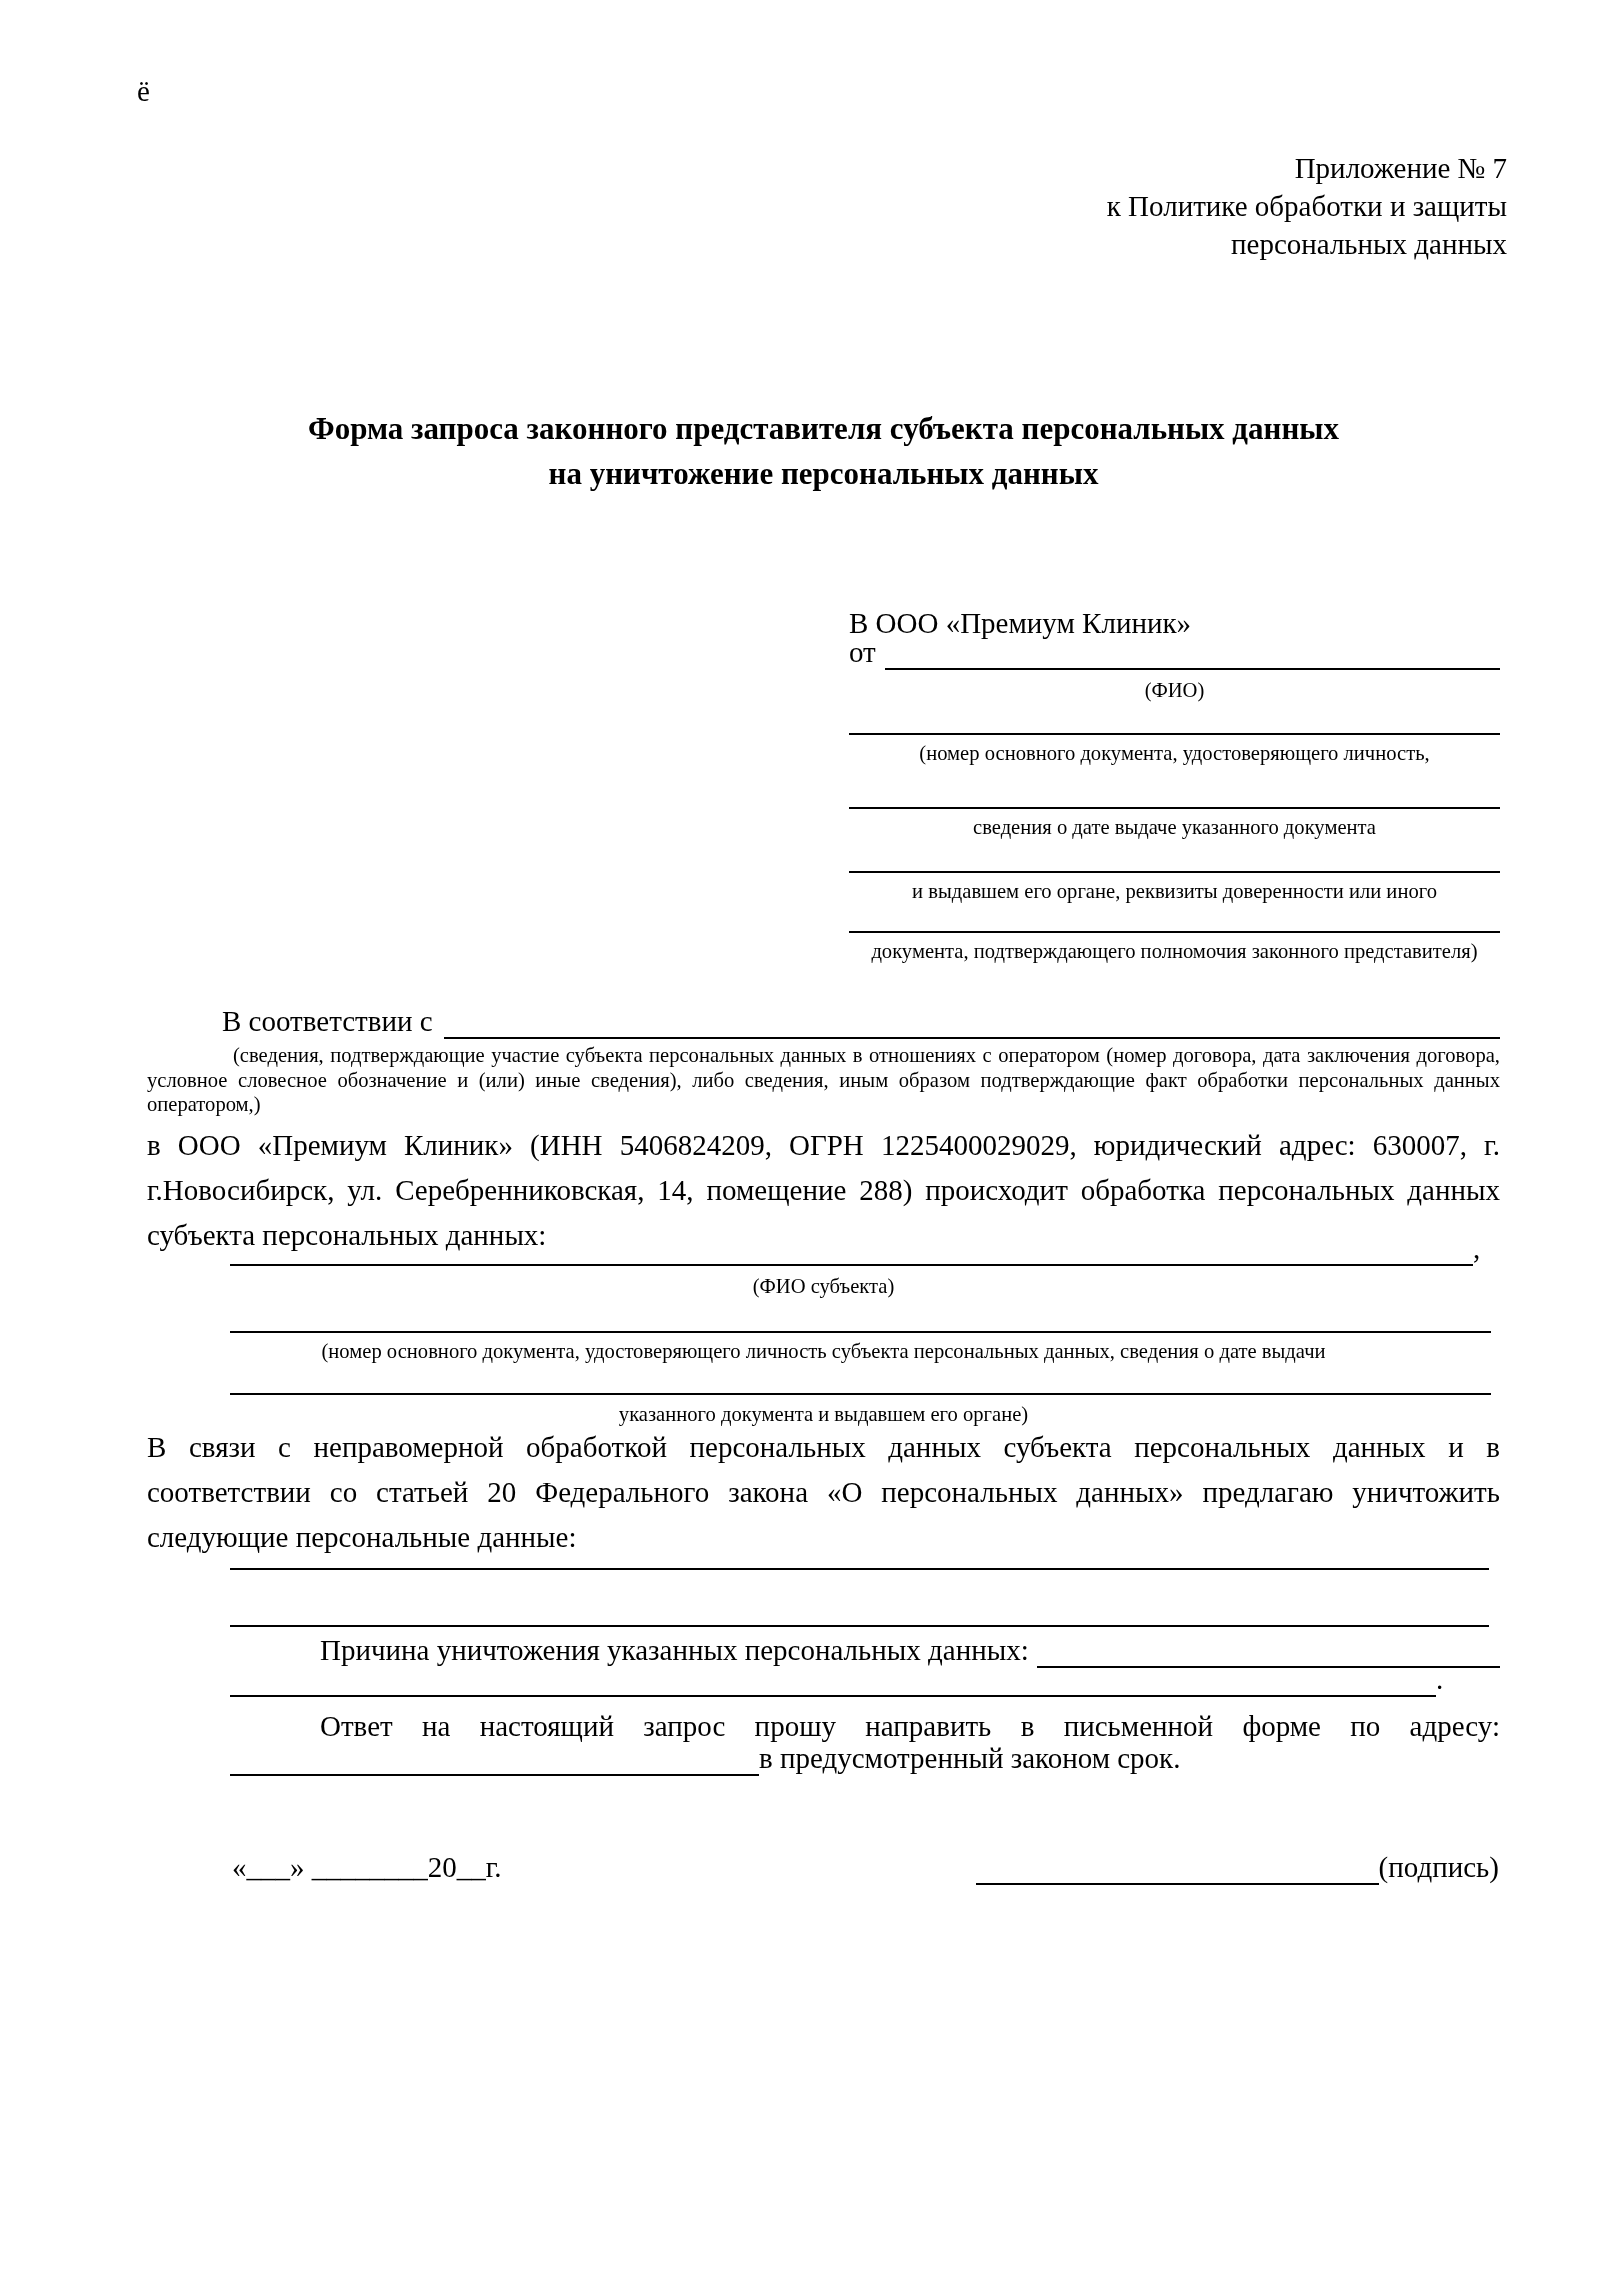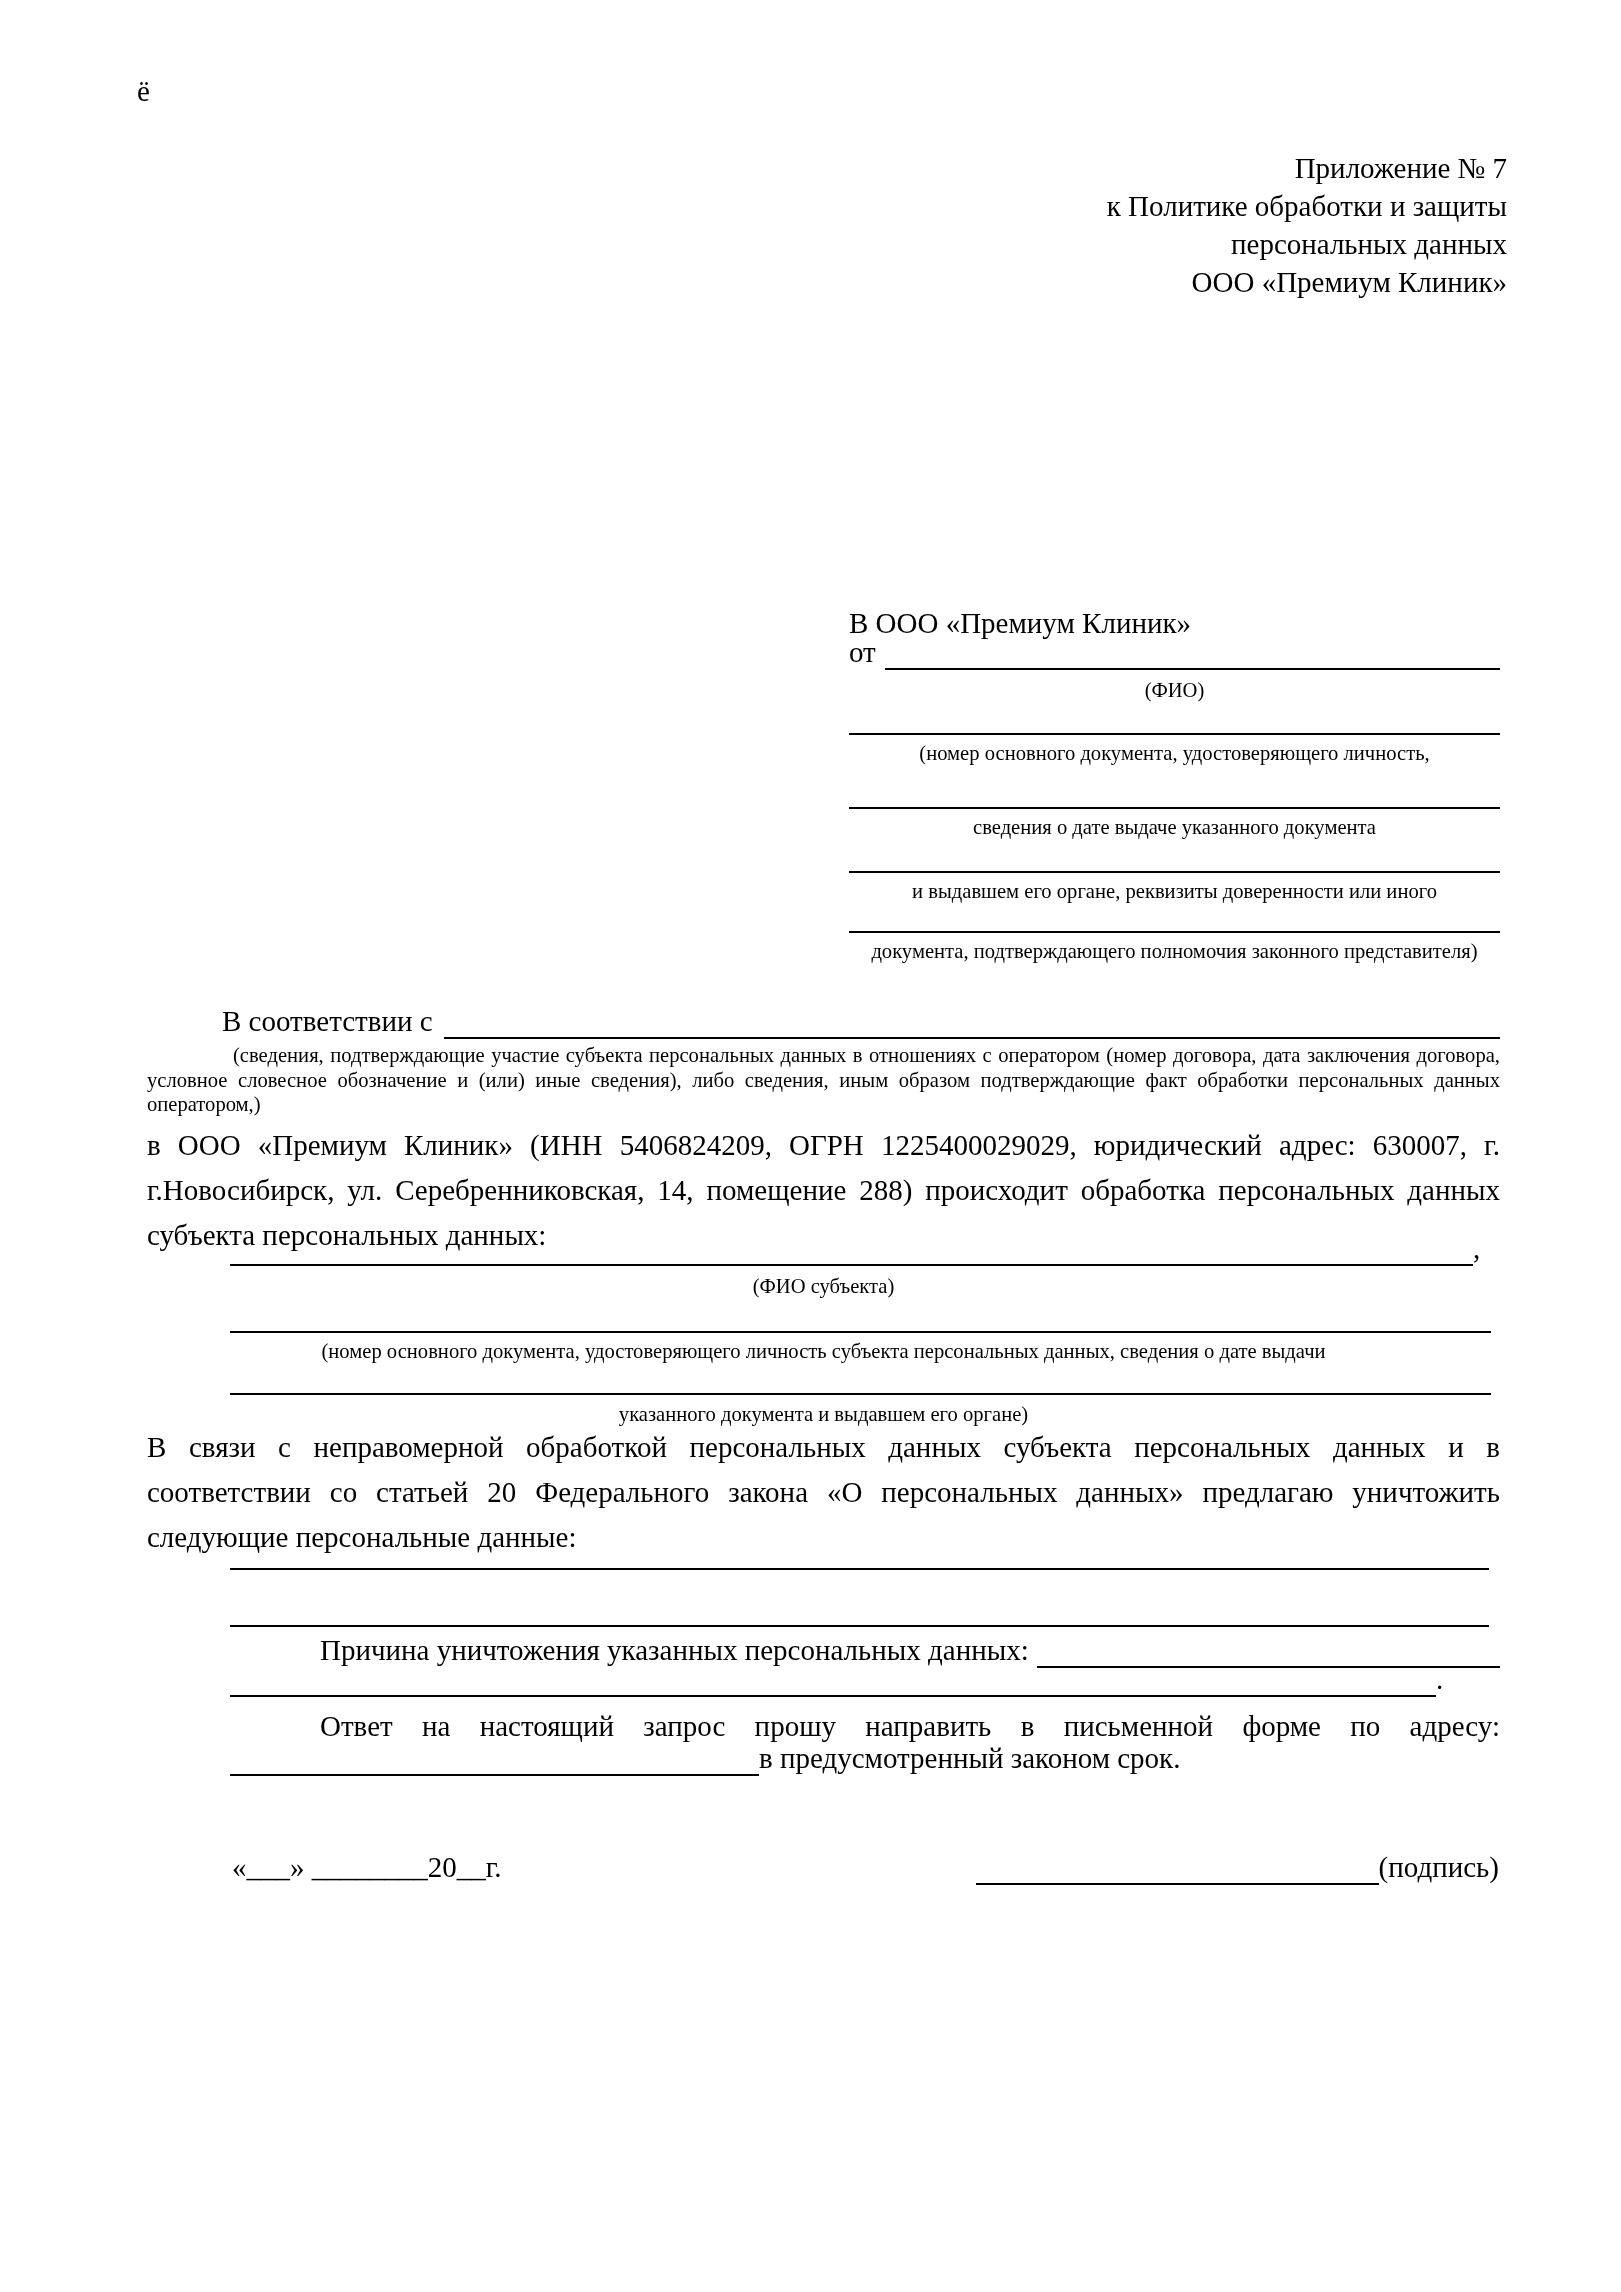--- a/index.html
+++ b/index.html
@@ -33,23 +33,26 @@
 <body>
 
 <div class="page">
 
   <div class="abs b" style="left:137px; top:74px;">ё</div>
 
   <div class="abs appendix" style="left:1076px; top:149px; width:431px;text-align:right;">
     <div>Приложение № 7</div>
     <div>к Политике обработки и защиты</div>
     <div>персональных данных</div>
-    <div>ООО «Премиум Клиник»</div>
   </div>
 
+  <div class="abs title" style="left:147px; top:406px; width:1353px;">
+    <div>Форма запроса законного представителя субъекта персональных данных</div>
+    <div>на уничтожение персональных данных</div>
+  </div>
 
   <div class="abs b" style="left:849px; top:606px;">В ООО «Премиум Клиник»</div>
 
   <div class="abs row" style="left:849px; top:635px; width:651px; height:35px;">
     <span class="b lead" style="margin-right:9px;">от</span>
     <span class="fill"></span>
   </div>
   <div class="abs cap center" style="left:849px; top:678px; width:651px;">(ФИО)</div>
 
   <div class="abs ul" style="left:849px; top:700px; width:651px; height:33px;"></div>

